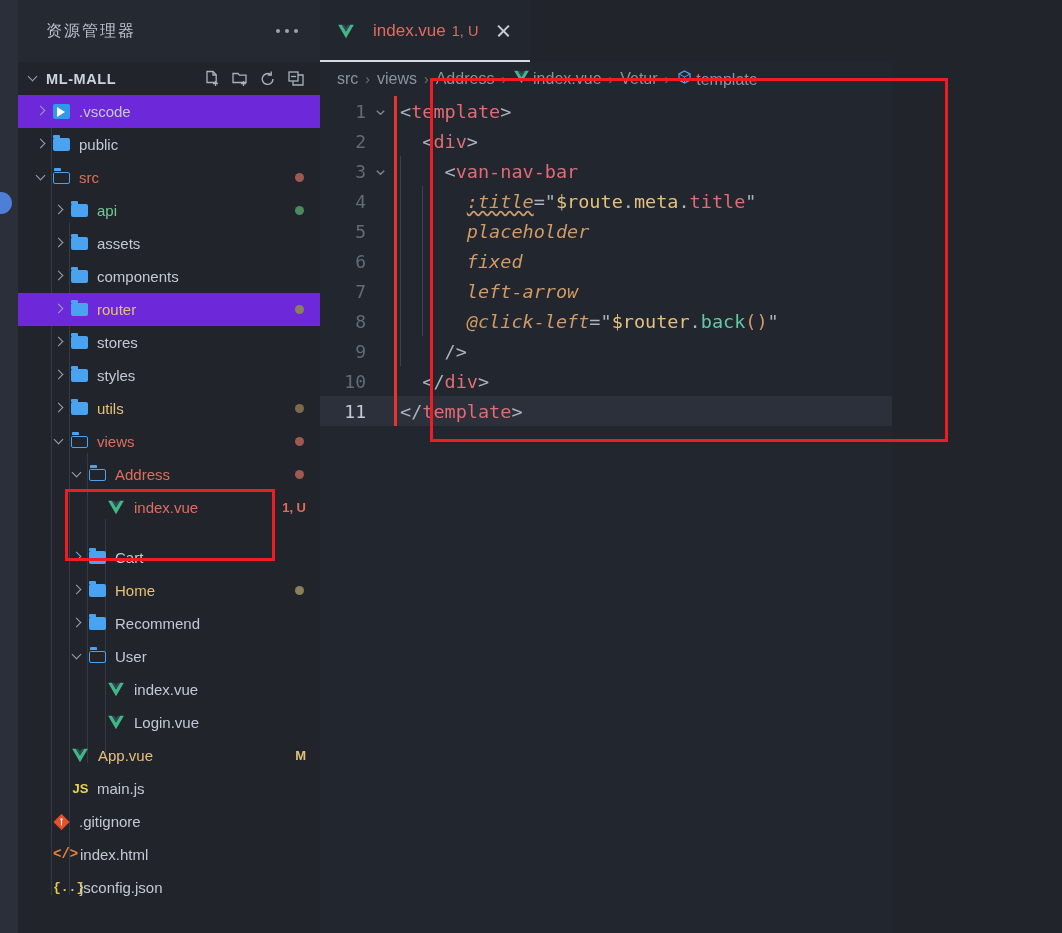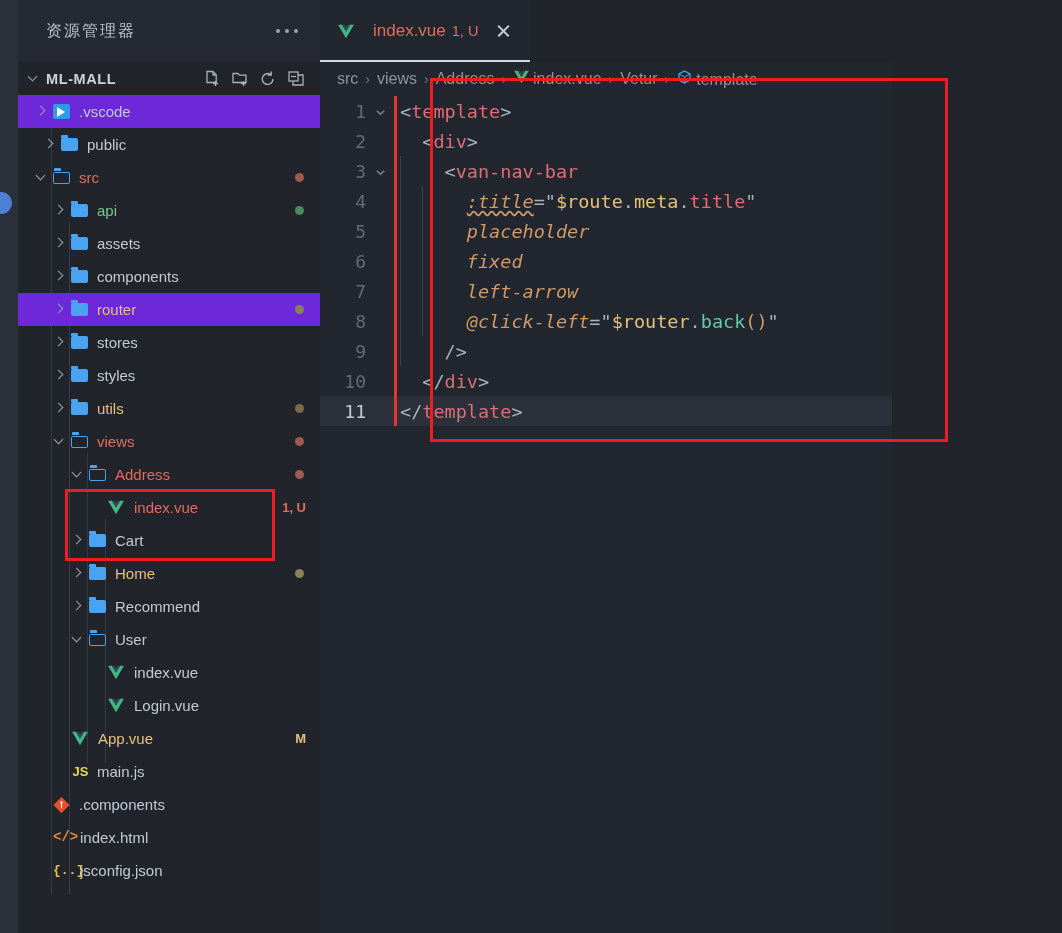--- a/index.html
+++ b/index.html
@@ -270,21 +270,21 @@
         <div class="guide" style="left:33px;top:28px;height:772px;"></div>
         <div class="guide" style="left:51px;top:127px;height:673px;"></div>
         <div class="guide" style="left:69px;top:358px;height:310px;"></div>
         <div class="guide" style="left:87px;top:424px;height:244px;"></div>
       </div>
     <div class="row sel" style="padding-left: 14px;">
           <span class="chev" style="margin-right: 3px;"></span>
           <span class="ic-vscode"></span>
           <span class="lbl" style="color: rgb(195, 201, 212);">.vscode</span>
         </div>
-        <div class="row" style="padding-left: 22px; text-align: right;">
+        <div class="row" style="padding-left: 14px; text-align: right;">
           <span class="chev" style="margin-right: 3px;"></span>
           <span class="ic-folder"></span>
           <span class="lbl" style="color: rgb(195, 201, 212);">public</span>
         </div>
         <div class="row" style="padding-left: 14px;">
           <span class="chev down" style="margin-right: 3px;"></span>
           <span class="ic-folder open"></span>
           <span class="lbl" style="color: rgb(224, 108, 94);">src</span>
           <span class="dot" style="background: rgb(158, 90, 78);"></span>
         </div>
@@ -342,21 +342,21 @@
           <span class="chev" style="visibility: hidden; margin-right: 3px;"></span>
           <span class="ic-vue">
             <svg width="18" height="15" viewBox="0 0 24 20">
               <path d="M1.5 1 h5 L12 10 L17.5 1 h5 L12 19 Z" fill="#41b883"></path>
               <path d="M6.5 1 h3.4 L12 4.6 L14.1 1 h3.4 L12 10 Z" fill="#35495e"></path>
             </svg>
           </span>
           <span class="lbl" style="color: rgb(224, 108, 94);">index.vue</span>
           <span class="badge" style="color: rgb(224, 108, 94);">1, U</span>
         </div>
-        <div class="row" style="padding-left: 50px;">
+        <div class="row" style="padding-left: 50px; margin-top: 17px;">
           <span class="chev" style="margin-right: 3px;"></span>
           <span class="ic-folder"></span>
           <span class="lbl" style="color: rgb(195, 201, 212);">Cart</span>
         </div>
         <div class="row" style="padding-left: 50px;">
           <span class="chev" style="margin-right: 3px;"></span>
           <span class="ic-folder"></span>
           <span class="lbl" style="color: rgb(229, 192, 123);">Home</span>
           <span class="dot" style="background: rgb(138, 129, 89);"></span>
         </div>
@@ -406,21 +406,21 @@
           <span class="ic-js">JS</span>
           <span class="lbl" style="color: rgb(195, 201, 212);">main.js</span>
         </div>
         <div class="row" style="padding-left: 14px;">
           <span class="chev" style="visibility: hidden; margin-right: 3px;"></span>
           <span class="ic-git"><svg width="17" height="16" viewBox="0 0 18 18">
               <rect x="2.6" y="2.6" width="12.8" height="12.8" fill="#e8502a" transform="rotate(45 9 9)"></rect>
               <path d="M9 5.2 v7.6" stroke="#fff" stroke-width="1.2"></path>
               <circle cx="9" cy="6.2" r="1.3" fill="#fff"></circle>
             </svg></span>
-          <span class="lbl" style="color: rgb(195, 201, 212);">.components</span>
+          <span class="lbl" style="color: rgb(195, 201, 212);">.gitignore</span>
         </div>
         <div class="row" style="padding-left: 14px;">
           <span class="chev" style="visibility: hidden; margin-right: 3px;"></span>
           <span class="ic-html">&lt;/&gt;</span>
           <span class="lbl" style="color: rgb(195, 201, 212);">index.html</span>
         </div>
         <div class="row" style="padding-left: 14px;">
           <span class="chev" style="visibility: hidden; margin-right: 3px;"></span>
           <span class="ic-json">{..}</span>
           <span class="lbl" style="color: rgb(195, 201, 212);">jsconfig.json</span>

